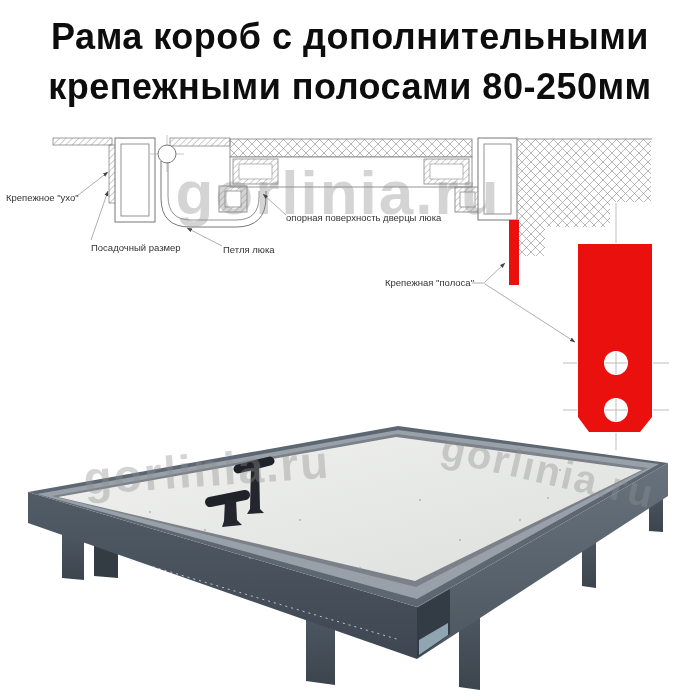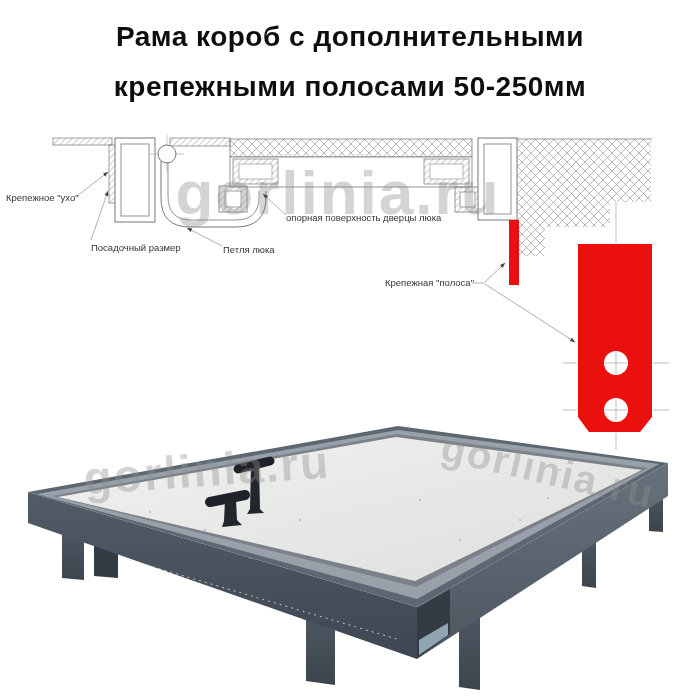--- a/index.html
+++ b/index.html
@@ -1,31 +1,31 @@
 <!DOCTYPE html>
 <html><head>
 <meta charset="utf-8">
 <style>
   html,body{margin:0;padding:0;background:#fff;}
   .page{position:relative;width:700px;height:700px;background:#fff;overflow:hidden;
         font-family:"Liberation Sans",sans-serif;}
   .title{position:absolute;top:12px;left:0;width:700px;text-align:center;
-         font-weight:700;font-size:28px;line-height:50px;letter-spacing:.5px;color:#0d0d0d;}
+         font-weight:700;font-size:36px;line-height:50px;letter-spacing:.5px;color:#0d0d0d;}
   svg{position:absolute;left:0;top:0;}
   .lbl{font-size:9.5px;fill:#333;}
   .wm{fill:#8f8f8f;opacity:.38;font-weight:700;letter-spacing:2px;}
 </style>
 </head>
 <body>
 
 <div class="page">
 
   <div class="title">
     <div>Рама короб с дополнительными</div>
-    <div>крепежными полосами 50-250мм</div>
+    <div>крепежными полосами 80-250мм</div>
   </div>
 
   <svg width="700" height="700" viewBox="0 0 700 700">
     <defs>
       <pattern id="hatch" width="4.5" height="4.5" patternUnits="userSpaceOnUse" patternTransform="rotate(45)">
         <line x1="0" y1="0" x2="0" y2="4.5" stroke="#8f8f8f" stroke-width="0.9"></line>
       </pattern>
       <pattern id="xhatch" width="9" height="9" patternUnits="userSpaceOnUse">
         <path d="M0,9 L9,0 M0,0 L9,9" stroke="#9a9a9a" stroke-width="0.7" fill="none"></path>
       </pattern>

